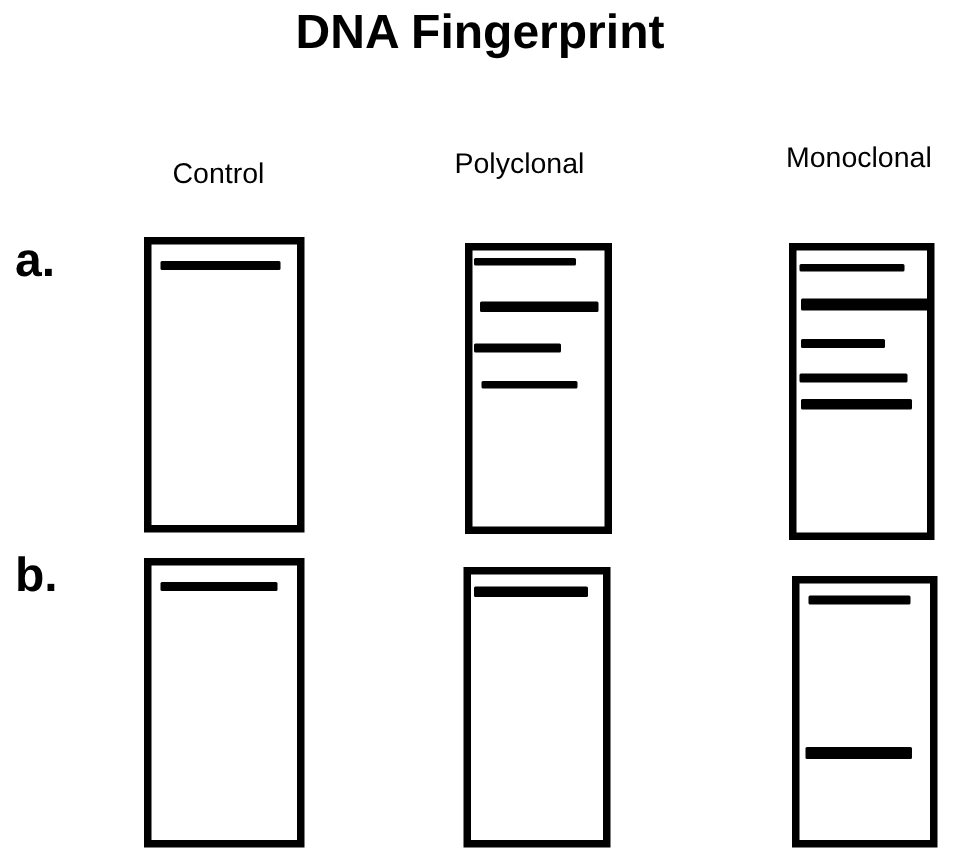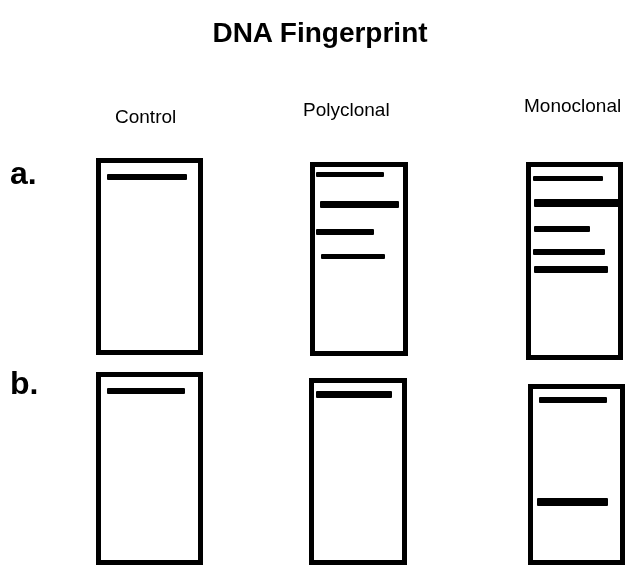--- a/index.html
+++ b/index.html
@@ -11,24 +11,24 @@
     position: relative;
     width: 640px;
     height: 572px;
     background: var(--paper);
     overflow: hidden;
   }
 
   .diagram-title {
     position: absolute;
     left: 0;
-    top: 17px;
+    top: 3px;
     width: 640px;
     text-align: center;
-    font-size: 28px;
+    font-size: 32px;
     font-weight: bold;
     letter-spacing: 0px;
     color: var(--ink);
   }
 
   .col-label {
     position: absolute;
     font-size: 19px;
     font-weight: normal;
     color: var(--ink);

